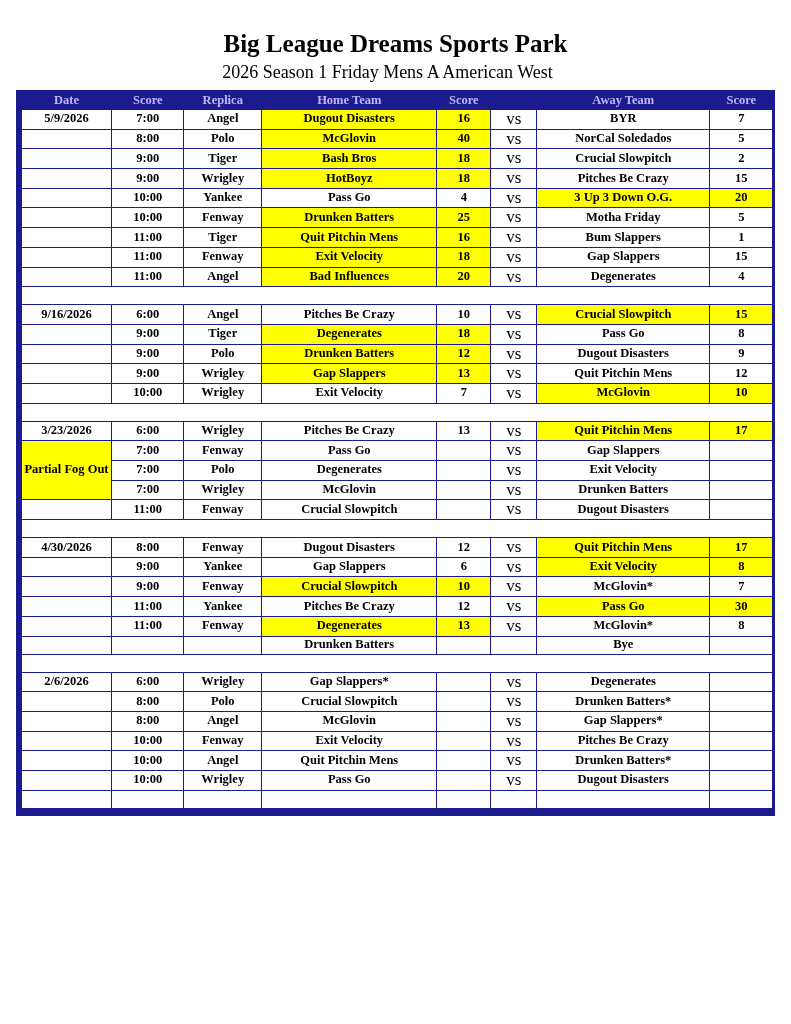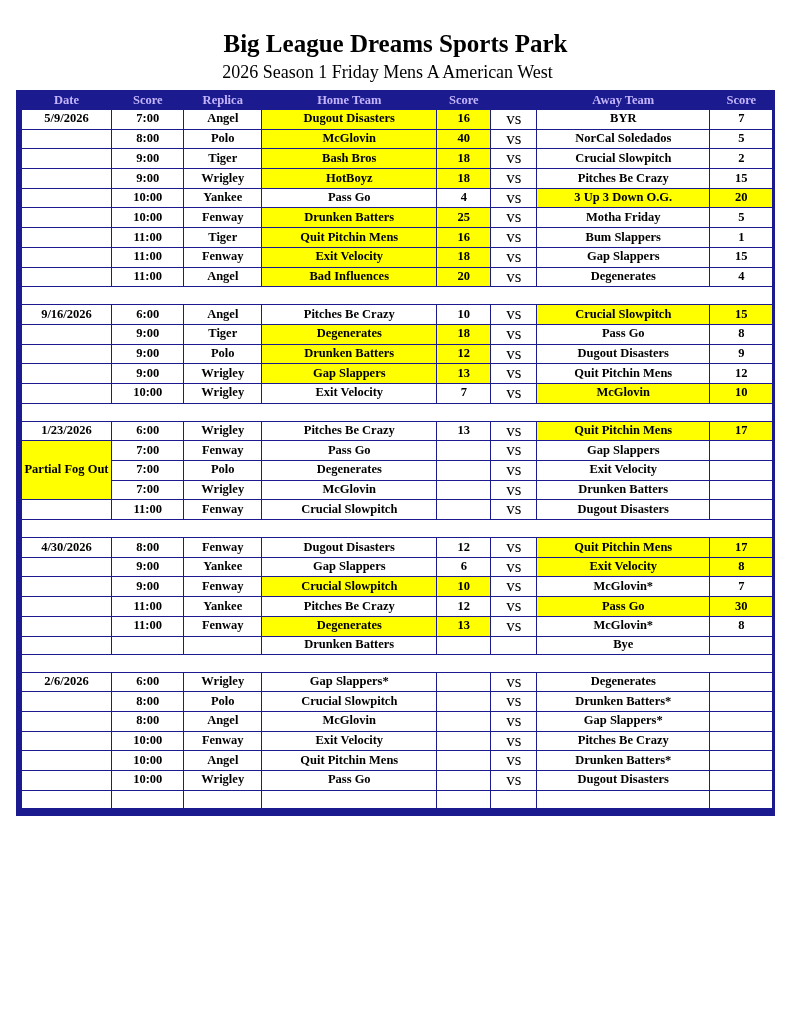--- a/index.html
+++ b/index.html
@@ -201,21 +201,21 @@
           <td>Exit Velocity</td>
           <td>7</td>
           <td class="vs">vs</td>
           <td class="hl">McGlovin</td>
           <td class="hl">10</td>
         </tr>
         <tr>
           <td class="gap" colspan="8"></td>
         </tr>
         <tr>
-          <td>1/23/2026</td>
+          <td>3/23/2026</td>
           <td>6:00</td>
           <td>Wrigley</td>
           <td>Pitches Be Crazy</td>
           <td>13</td>
           <td class="vs">vs</td>
           <td class="hl">Quit Pitchin Mens</td>
           <td class="hl">17</td>
         </tr>
         <tr>
           <td class="hl" rowspan="3">Partial Fog Out</td>

